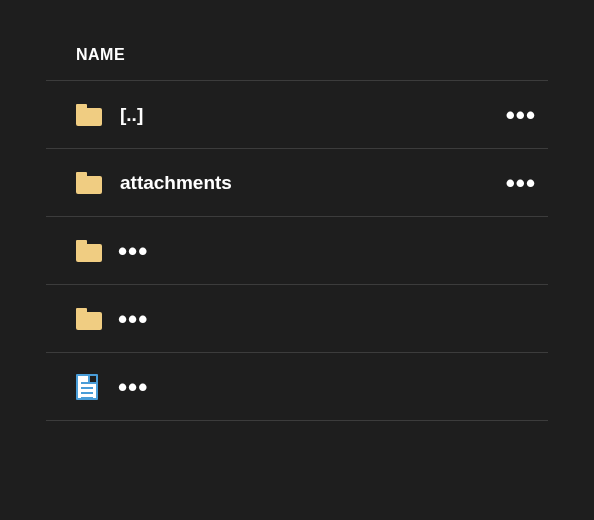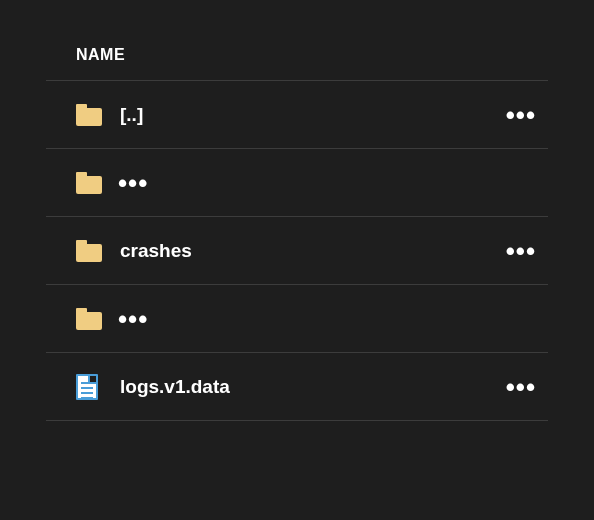--- a/index.html
+++ b/index.html
@@ -127,31 +127,31 @@
     <div class="action-cell">•••</div>
   </div>
 
   <div class="row">
     <div class="icon-cell">
       <div class="folder-icon">
           <div class="folder-tab"></div>
           <div class="folder-body"></div>
         </div>
     </div>
+    <div class="name-cell">attachments</div>
     <div class="action-cell">•••</div>
   </div>
 
   <div class="row">
     <div class="icon-cell">
       <div class="folder-icon">
           <div class="folder-tab"></div>
           <div class="folder-body"></div>
         </div>
     </div>
-    <div class="name-cell">crashes</div>
     <div class="action-cell">•••</div>
   </div>
 
   <div class="row">
     <div class="icon-cell">
       <div class="folder-icon">
           <div class="folder-tab"></div>
           <div class="folder-body"></div>
         </div>
     </div>
@@ -162,17 +162,16 @@
     <div class="icon-cell">
       <div class="file-icon">
           <div class="file-lines">
             <span></span>
             <span></span>
             <span></span>
             <span></span>
           </div>
         </div>
     </div>
-    <div class="name-cell">logs.v1.data</div>
     <div class="action-cell">•••</div>
   </div>
 
 </div>
 
 </body></html>

